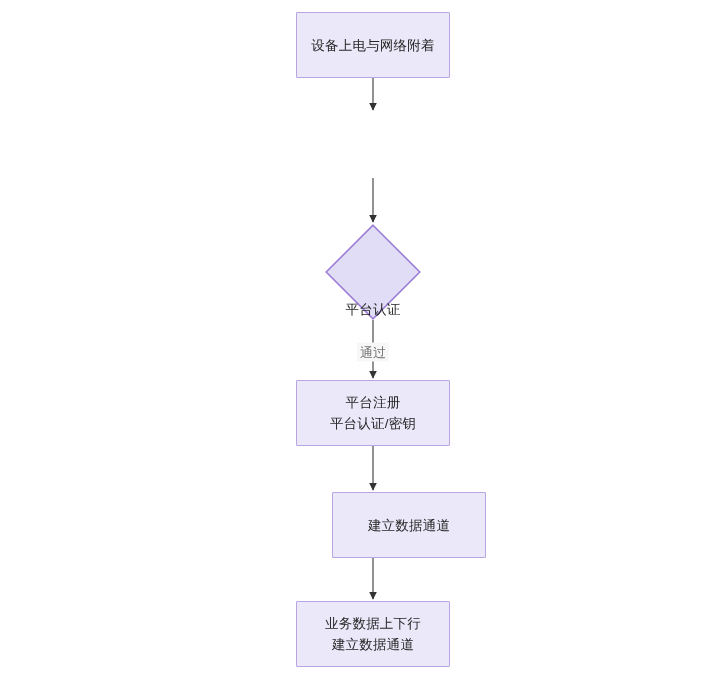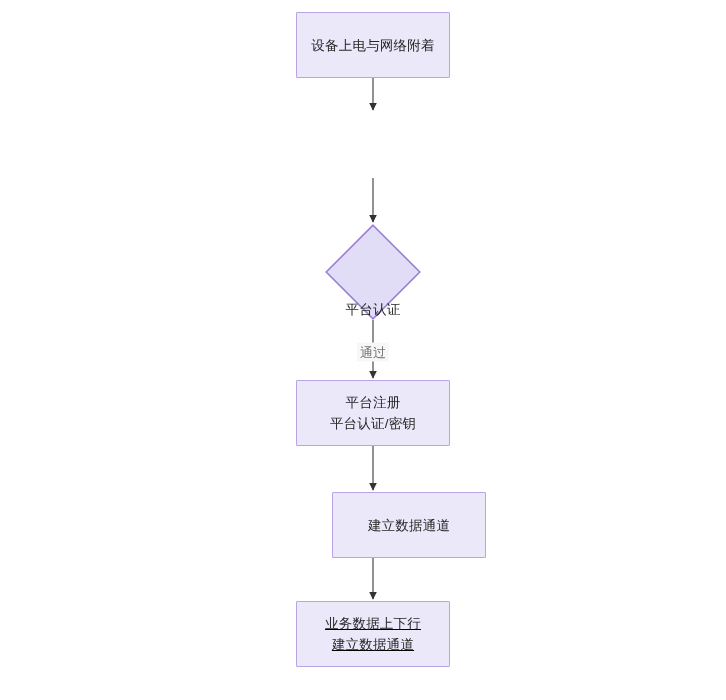--- a/index.html
+++ b/index.html
@@ -123,18 +123,18 @@
 
   <div class="node node-process" style="left:296px; top:380px;">
     <span class="node-line">平台注册</span>
     <span class="node-line">平台认证/密钥</span>
   </div>
 
   <div class="node node-process" style="left:296px; top:492px;margin-left:36px;">
     <span class="node-line">建立数据通道</span>
   </div>
 
-  <div class="node node-process" style="left:296px; top:601px;text-decoration:underline;">
+  <div class="node node-process" style="left:296px; top:601px;">
     <span class="node-line">业务数据上下行</span>
     <span class="node-line">建立数据通道</span>
   </div>
 
 </div>
 
 </body></html>

